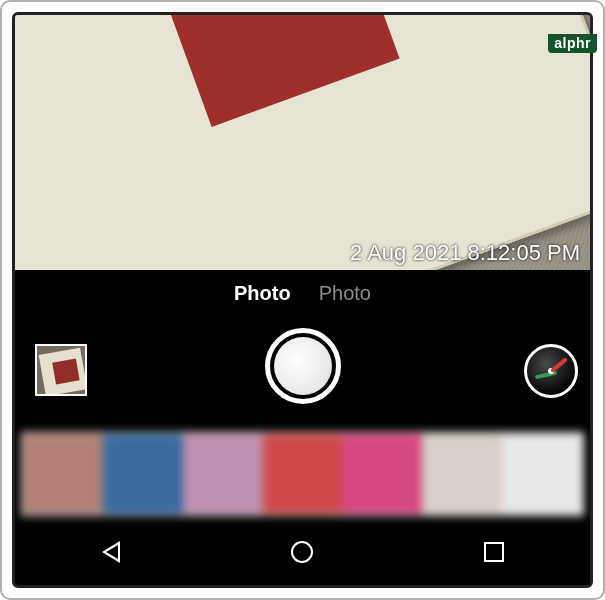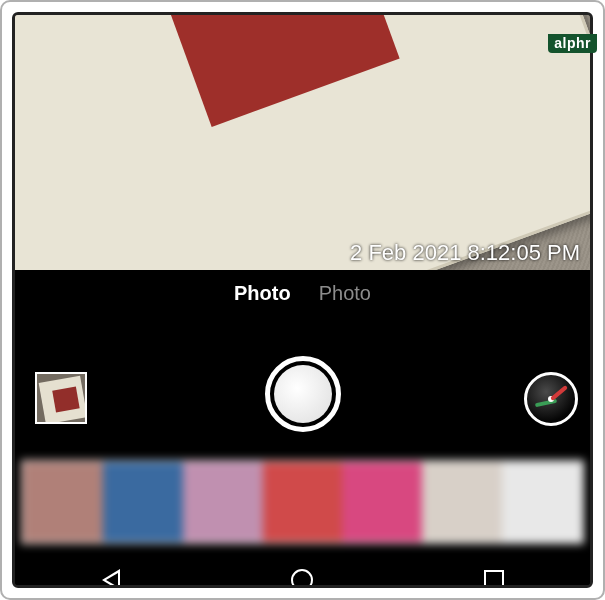--- a/index.html
+++ b/index.html
@@ -61,21 +61,21 @@
     }
     .timestamp {
       position:absolute;
       right:10px; bottom:4px;
       color:#fff;
       font:22px Arial,sans-serif;
       text-shadow:0 0 3px #000;
     }
     
     .controls {
-      height:184px;
+      height:156px;
       position:relative;
       background:#000;
     }
     .modes {
       display:flex;
       justify-content:center;
       gap:28px;
       padding-top:12px;
       font:bold 20px Arial,sans-serif;
     }
@@ -201,21 +201,21 @@
 
 <div class="outer">
   <div class="watermark">alphr</div>
   <div class="inner">
 
     <div class="viewfinder">
       <div class="vf-floor"></div>
       <div class="vf-board">
         <div class="vf-red"></div>
       </div>
-      <div class="timestamp">2 Feb 2021 8:12:05 PM</div>
+      <div class="timestamp">2 Aug 2021 8:12:05 PM</div>
     </div>
 
     <div class="controls">
       <div class="modes">
         <span class="mode-active">Photo</span>
         <span class="mode-inactive">Photo</span>
       </div>
 
       <div class="thumb">
         <div class="thumb-inner">

